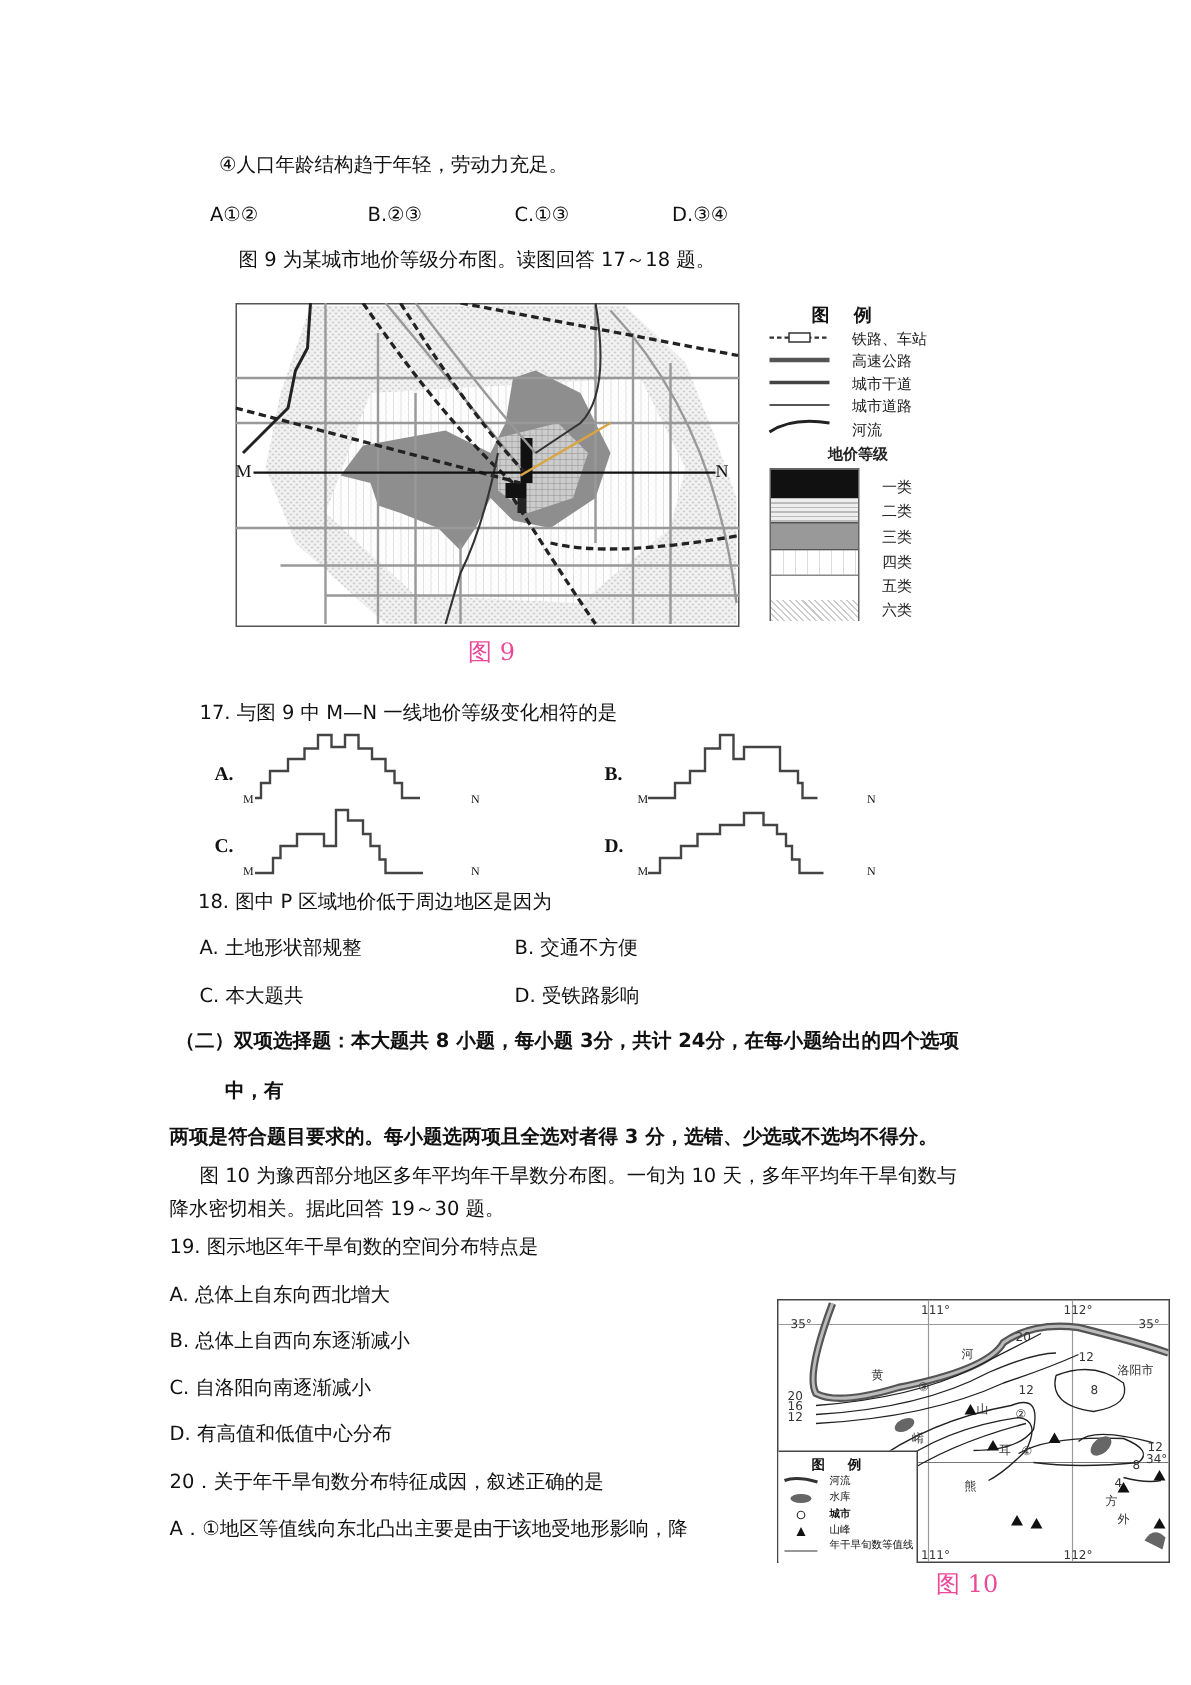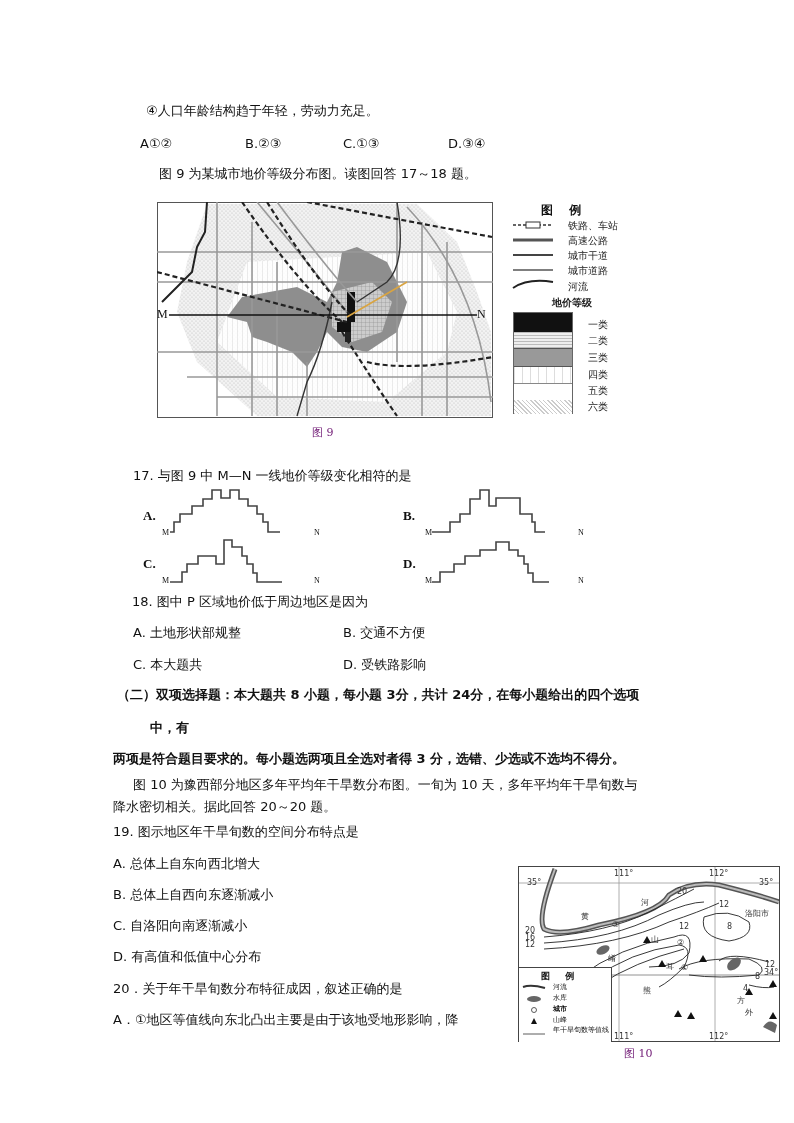--- a/index.html
+++ b/index.html
@@ -1,21 +1,21 @@
 <!DOCTYPE html>
 <html><head>
 <meta charset="utf-8">
 <style>
   html,body{margin:0;padding:0;background:#fff;}
   body{width:794px;height:1123px;position:relative;overflow:hidden;font-family:"DejaVu Sans","Liberation Sans",sans-serif;color:#111;}
   .line{position:absolute;font-size:13px;line-height:18px;white-space:nowrap;}
   .bold{font-weight:bold;}
   .opt{position:absolute;font-size:13px;line-height:18px;white-space:nowrap;}
   .fig{position:absolute;}
-  .caption{position:absolute;font-family:"DejaVu Serif","Liberation Serif",serif;font-size:11px;color:#701a75;}
+  .caption{position:absolute;font-family:"DejaVu Serif","Liberation Serif",serif;font-size:16px;color:#ec4899;}
   .legend-title{position:absolute;font-size:12px;font-weight:bold;letter-spacing:6px;}
   .legend-label{position:absolute;font-size:10px;color:#222;font-family:Liberation Serif, serif;}
   .profile-label{position:absolute;font-family:"Liberation Serif","DejaVu Serif",serif;font-size:13px;font-weight:bold;}
 </style>
 </head>
 <body>
 
 <div class="line" style="left:146px;top:102px;">④人口年龄结构趋于年轻，劳动力充足。</div>
 <div class="opt" style="left:140px;top:135px;">A①②</div>
 <div class="opt" style="left:245px;top:135px;">B.②③</div>
@@ -161,21 +161,21 @@
 <div class="opt" style="left:133px;top:624px;">A. 土地形状部规整</div>
 <div class="opt" style="left:343px;top:624px;">B. 交通不方便</div>
 <div class="opt" style="left:133px;top:656px;">C. 本大题共</div>
 <div class="opt" style="left:343px;top:656px;">D. 受铁路影响</div>
 
 <div class="line bold" style="left:117px;top:686px;">（二）双项选择题：本大题共 8 小题，每小题 3分，共计 24分，在每小题给出的四个选项</div>
 <div class="line bold" style="left:150px;top:719px;">中，有</div>
 <div class="line bold" style="left:113px;top:750px;">两项是符合题目要求的。每小题选两项且全选对者得 3 分，选错、少选或不选均不得分。</div>
 
 <div class="line" style="left:133px;top:776px;">图 10 为豫西部分地区多年平均年干旱数分布图。一旬为 10 天，多年平均年干旱旬数与</div>
-<div class="line" style="left:113px;top:798px;">降水密切相关。据此回答 20～20 题。</div>
+<div class="line" style="left:113px;top:798px;">降水密切相关。据此回答 19～30 题。</div>
 
 <div class="line" style="left:113px;top:823px;">19. 图示地区年干旱旬数的空间分布特点是</div>
 <div class="opt" style="left:113px;top:855px;">A. 总体上自东向西北增大</div>
 <div class="opt" style="left:113px;top:886px;">B. 总体上自西向东逐渐减小</div>
 <div class="opt" style="left:113px;top:917px;">C. 自洛阳向南逐渐减小</div>
 <div class="opt" style="left:113px;top:948px;">D. 有高值和低值中心分布</div>
 
 <div class="line" style="left:113px;top:980px;">20．关于年干旱旬数分布特征成因，叙述正确的是</div>
 <div class="opt" style="left:113px;top:1011px;">A．①地区等值线向东北凸出主要是由于该地受地形影响，降</div>
 

